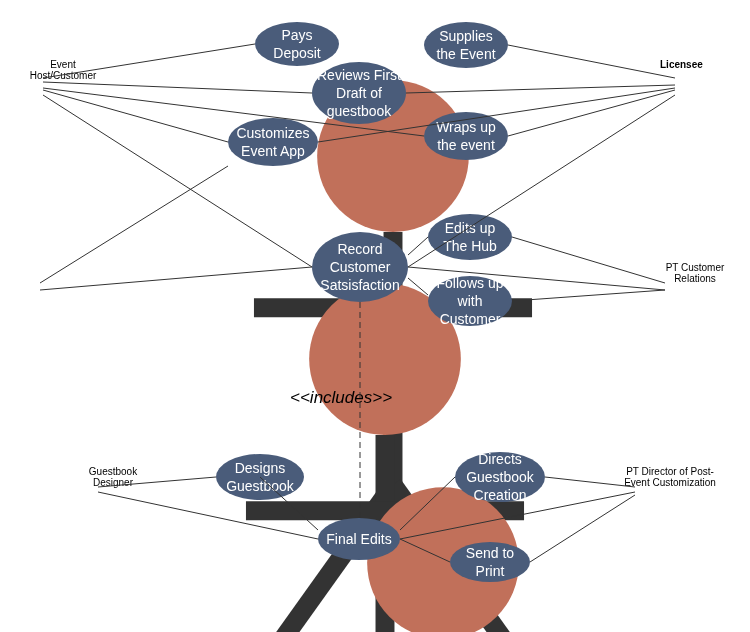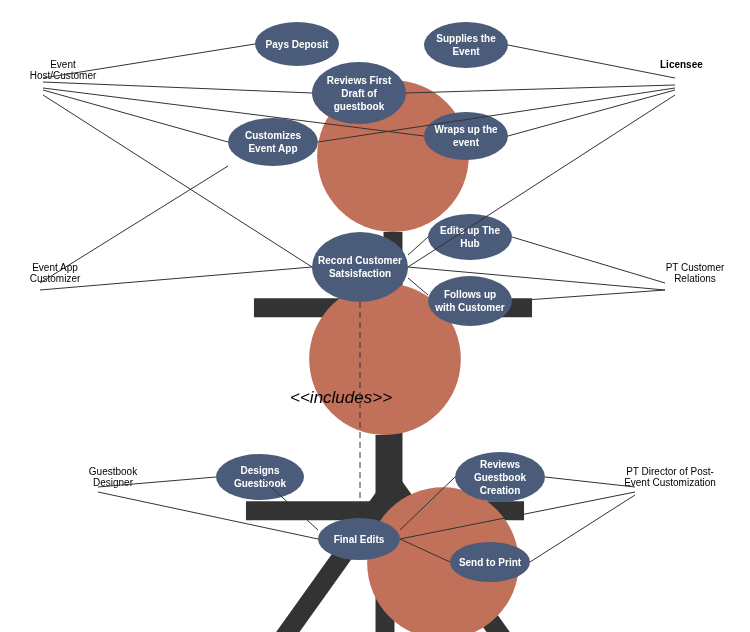--- a/index.html
+++ b/index.html
@@ -33,22 +33,22 @@
     }
     .use-case {
       position: absolute;
       background: #4a5c7a;
       color: white;
       border-radius: 50%;
       display: flex;
       align-items: center;
       justify-content: center;
       text-align: center;
-      font-size: 10px;
-      font-weight: bold;
+      font-size: 14px;
+      font-weight: normal;
       line-height: 1.3;
       padding: 5px;
     }
   </style>
 </head>
 <body>
 
 <svg id="diagram-svg" xmlns="http://www.w3.org/2000/svg">
   
 </svg>
@@ -76,21 +76,20 @@
 </div>
 
 <div class="actor" style="left:10px; top:258px;">
   <svg width="30" height="50" viewBox="0 0 30 50">
     <circle cx="15" cy="8" r="6" fill="#c1705a"></circle>
     <line x1="15" y1="14" x2="15" y2="34" stroke="#333" stroke-width="1.5"></line>
     <line x1="4" y1="20" x2="26" y2="20" stroke="#333" stroke-width="1.5"></line>
     <line x1="15" y1="34" x2="5" y2="48" stroke="#333" stroke-width="1.5"></line>
     <line x1="15" y1="34" x2="25" y2="48" stroke="#333" stroke-width="1.5"></line>
   </svg>
-  <span class="actor-label">Event App Customizer</span>
 </div>
 
 <div class="actor" style="left:650px; top:258px;">
   <svg width="30" height="50" viewBox="0 0 30 50">
     <circle cx="15" cy="8" r="6" fill="#c1705a"></circle>
     <line x1="15" y1="14" x2="15" y2="34" stroke="#333" stroke-width="1.5"></line>
     <line x1="4" y1="20" x2="26" y2="20" stroke="#333" stroke-width="1.5"></line>
     <line x1="15" y1="34" x2="5" y2="48" stroke="#333" stroke-width="1.5"></line>
     <line x1="15" y1="34" x2="25" y2="48" stroke="#333" stroke-width="1.5"></line>
   </svg>
@@ -149,21 +148,21 @@
 
 <div class="use-case" style="left:428px; top:276px; width:84px; height:50px;">
   <span>Follows up with Customer</span>
 </div>
 
 <div class="use-case" style="left:216px; top:454px; width:88px; height:46px;">
   <span>Designs Guestbook</span>
 </div>
 
 <div class="use-case" style="left:455px; top:452px; width:90px; height:50px;">
-  <span>Reviews Guestbook Creation</span>
+  <span>Directs Guestbook Creation</span>
 </div>
 
 <div class="use-case" style="left:318px; top:518px; width:82px; height:42px;">
   <span>Final Edits</span>
 </div>
 
 <div class="use-case" style="left:450px; top:542px; width:80px; height:40px;justify-content:center;">
   <span>Send to Print</span>
 </div>
 

